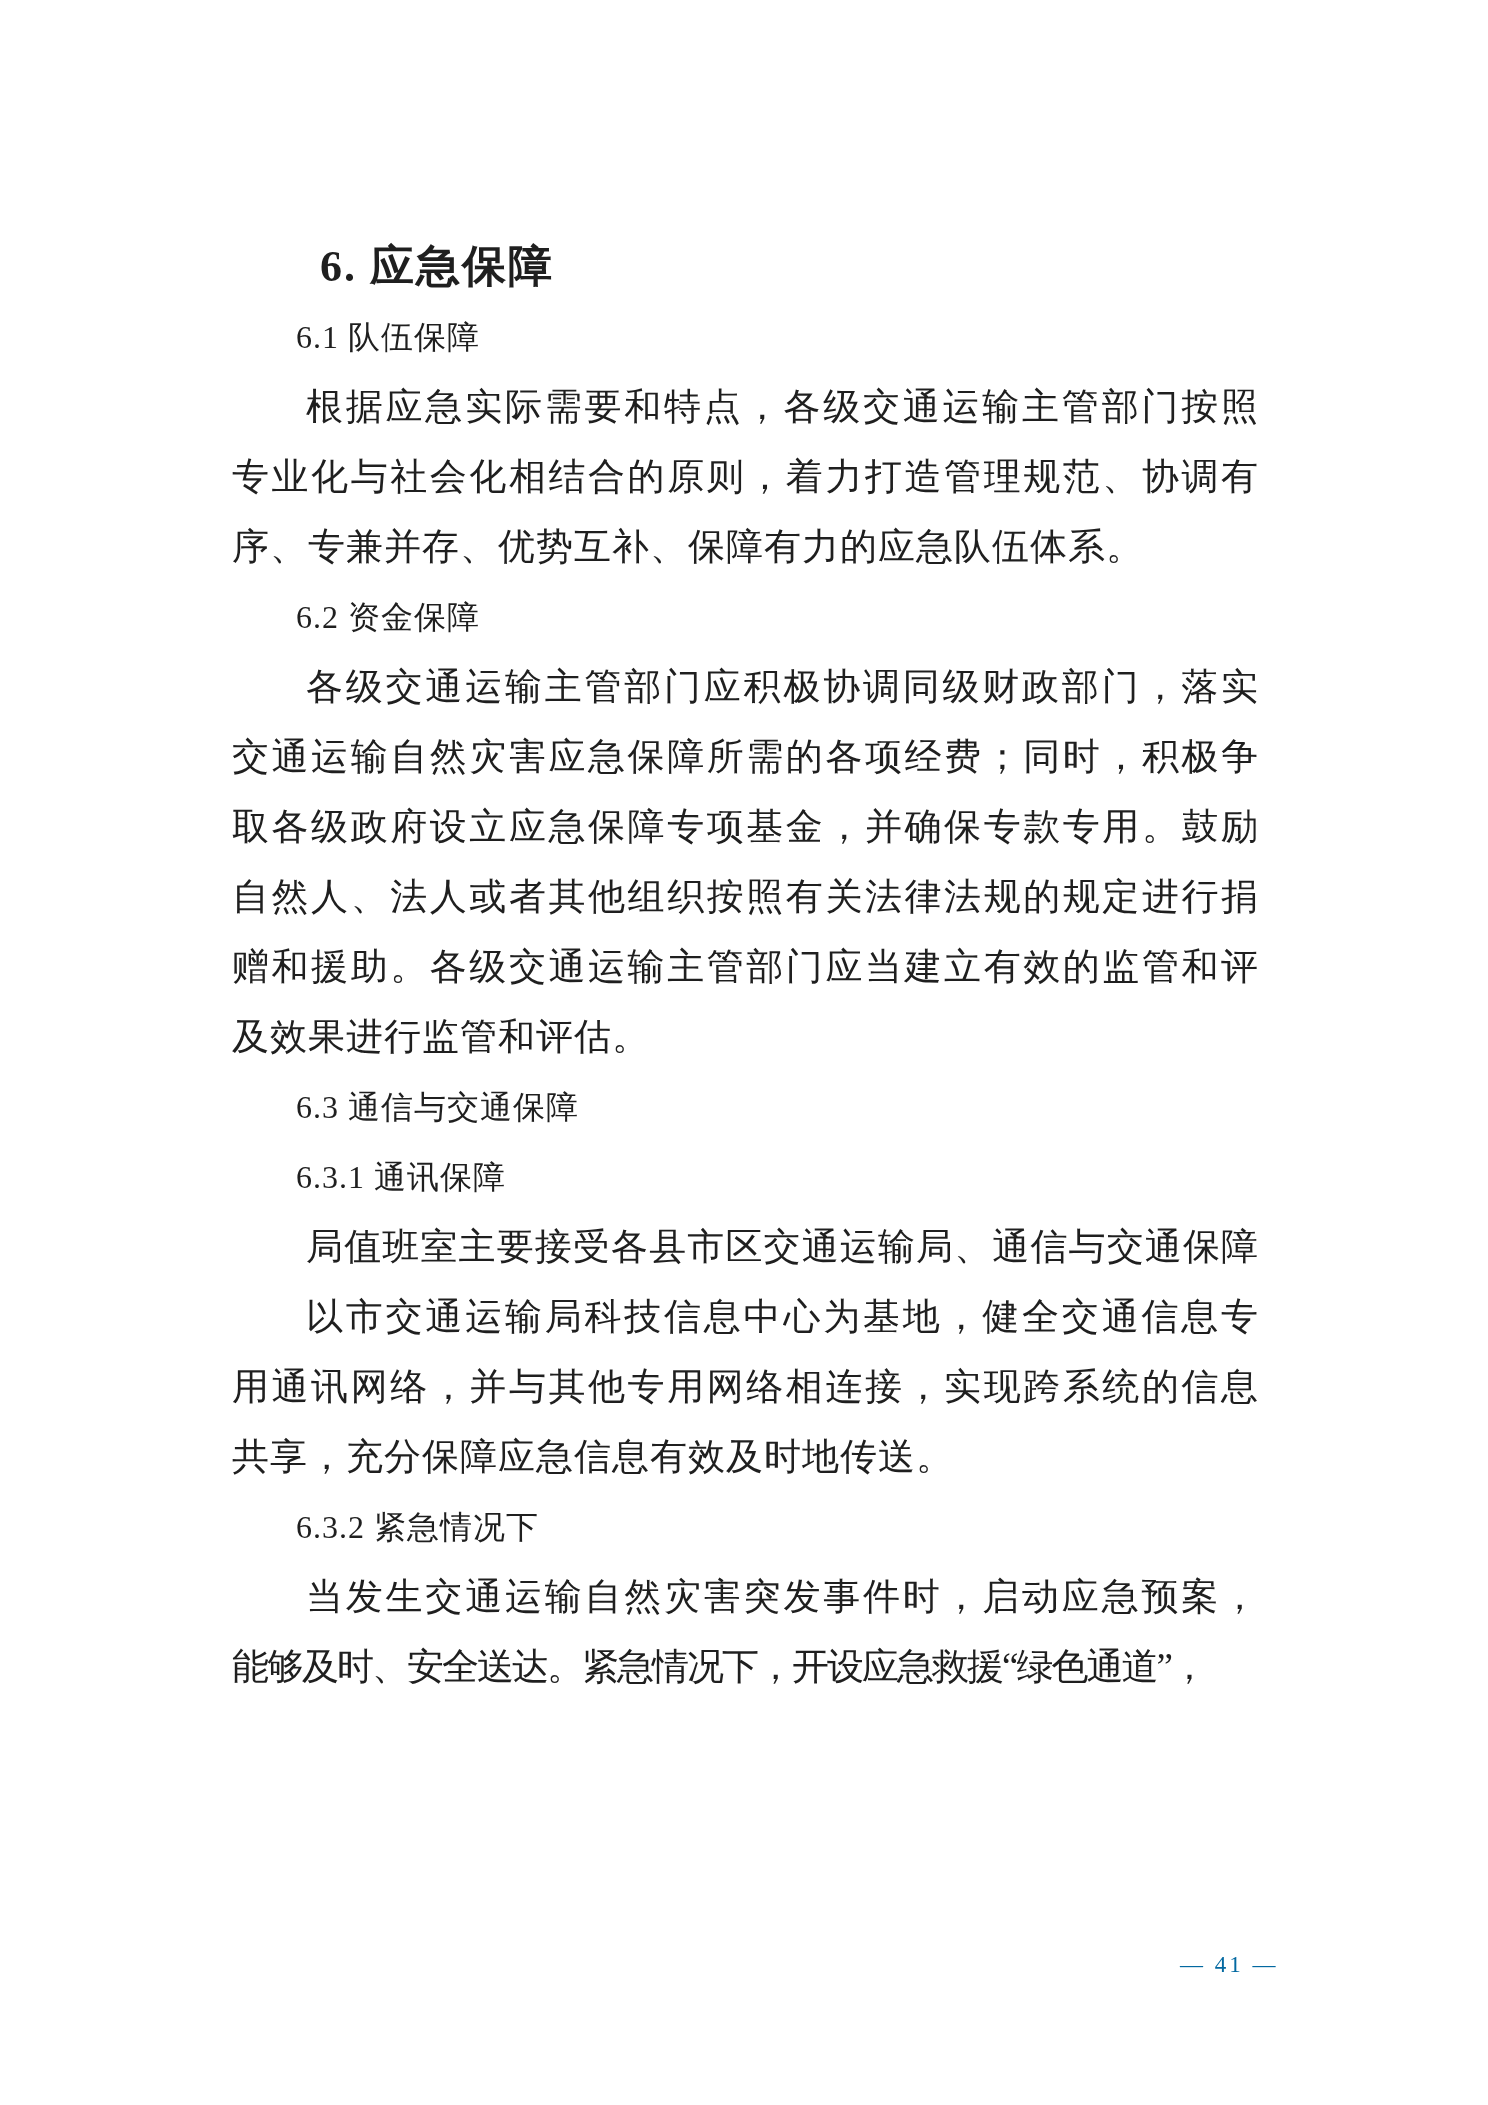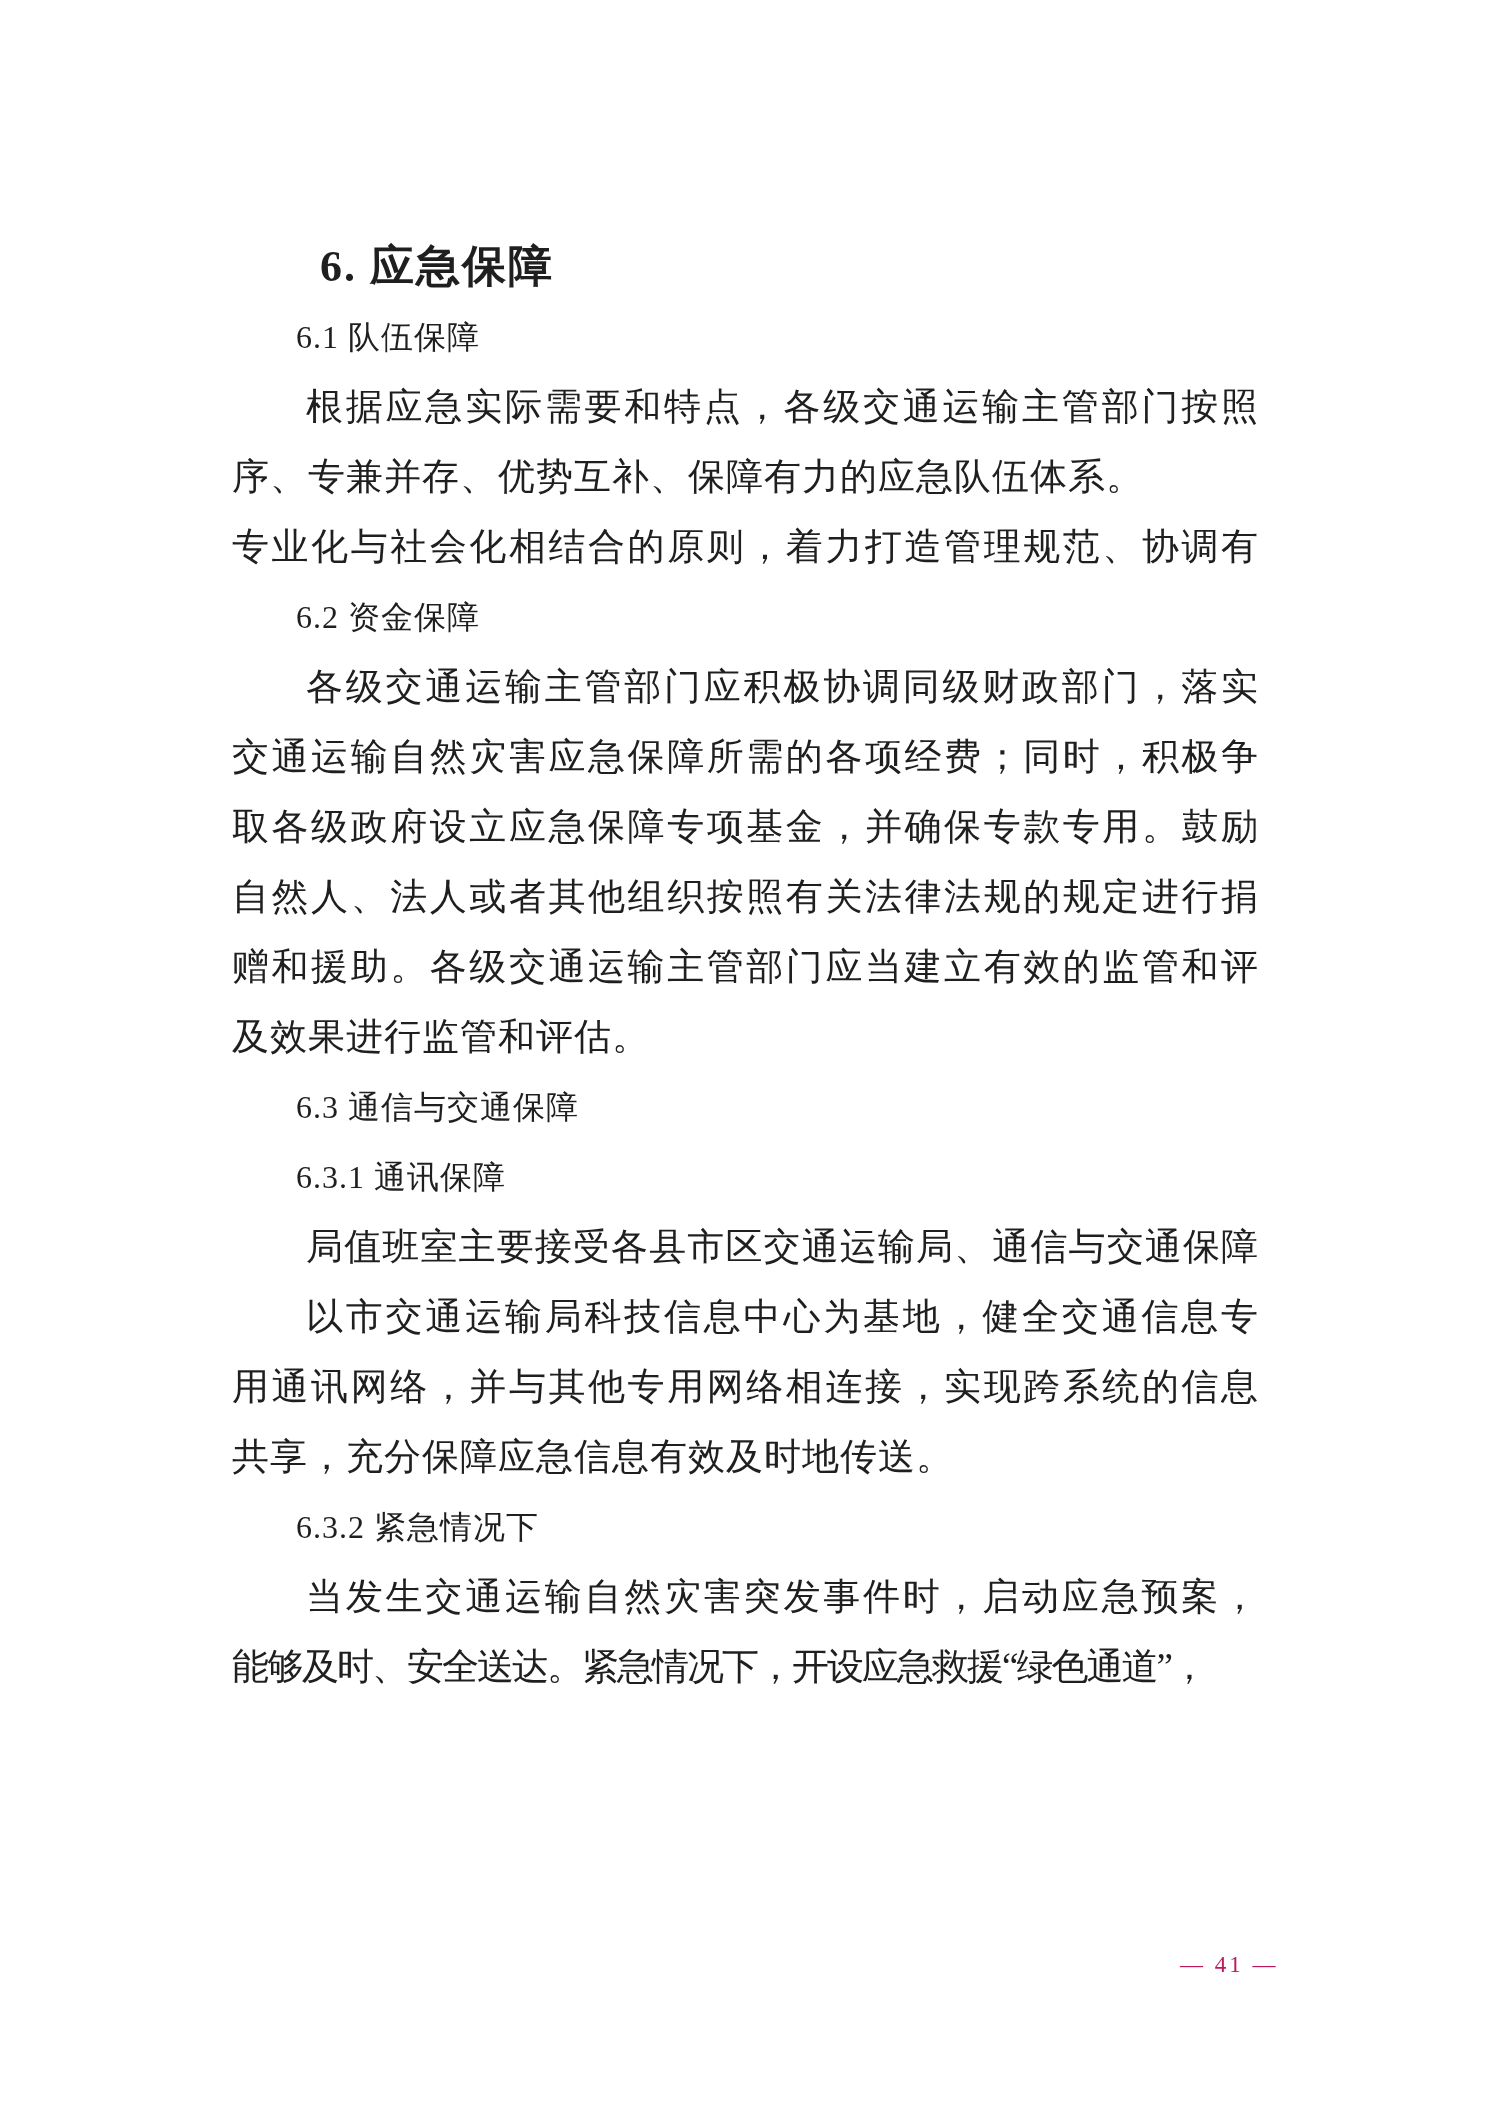--- a/index.html
+++ b/index.html
@@ -54,34 +54,34 @@
   }
   .tight {
     letter-spacing: -2px;
   }
   .pageno {
     position: absolute;
     left: 1180px;
     top: 1952px;
     font-size: 23px;
     letter-spacing: 3px;
-    color: #be185d;
+    color: #0369a1;
     font-family: "Liberation Serif", "DejaVu Serif", serif;
   }
 </style>
 </head>
 <body>
 
 <div class="page">
   <div class="textblock">
     <div class="line h1">6. 应急保障</div>
     <div class="line h2">6.1 队伍保障</div>
     <div class="line just first">根据应急实际需要和特点，各级交通运输主管部门按照</div>
+    <div class="line just">专业化与社会化相结合的原则，着力打造管理规范、协调有</div>
     <div class="line">序、专兼并存、优势互补、保障有力的应急队伍体系。</div>
-    <div class="line just">专业化与社会化相结合的原则，着力打造管理规范、协调有</div>
     <div class="line h2">6.2 资金保障</div>
     <div class="line just first">各级交通运输主管部门应积极协调同级财政部门，落实</div>
     <div class="line just">交通运输自然灾害应急保障所需的各项经费；同时，积极争</div>
     <div class="line just">取各级政府设立应急保障专项基金，并确保专款专用。鼓励</div>
     <div class="line just">自然人、法人或者其他组织按照有关法律法规的规定进行捐</div>
     <div class="line just">赠和援助。各级交通运输主管部门应当建立有效的监管和评</div>
     <div class="line">及效果进行监管和评估。</div>
     <div class="line h2">6.3 通信与交通保障</div>
     <div class="line h2">6.3.1 通讯保障</div>
     <div class="line just first">局值班室主要接受各县市区交通运输局、通信与交通保障</div>

